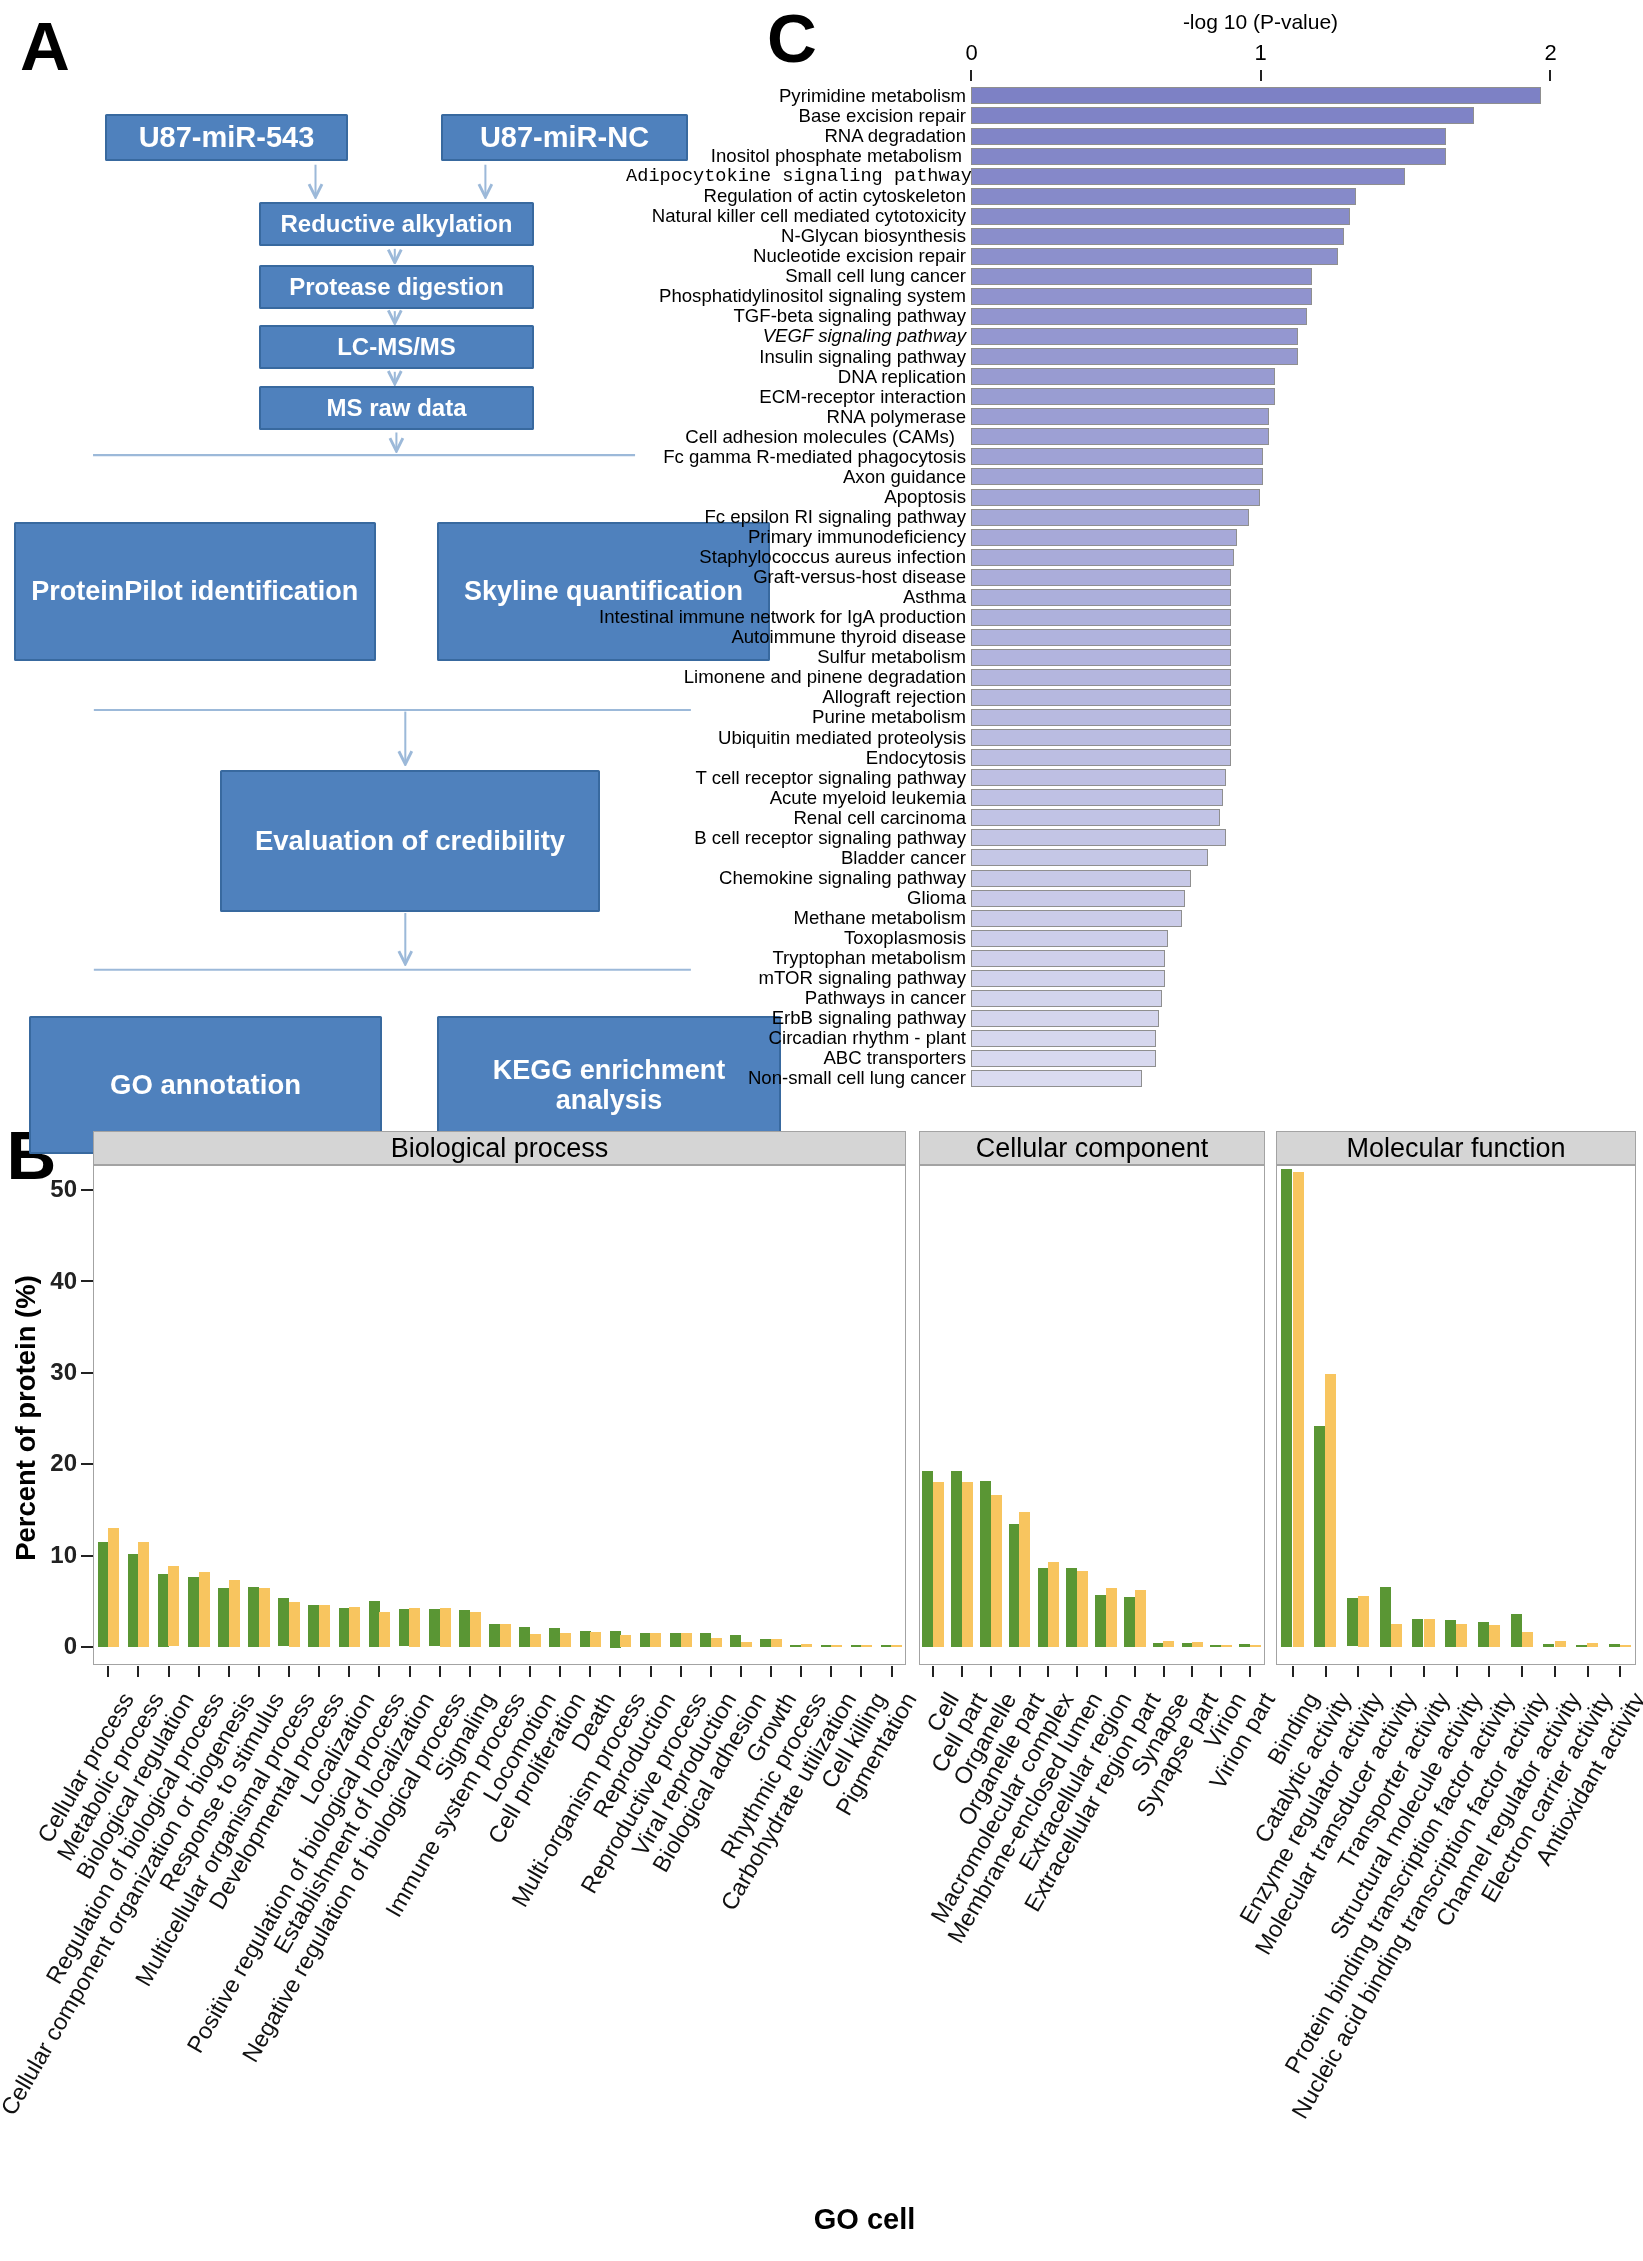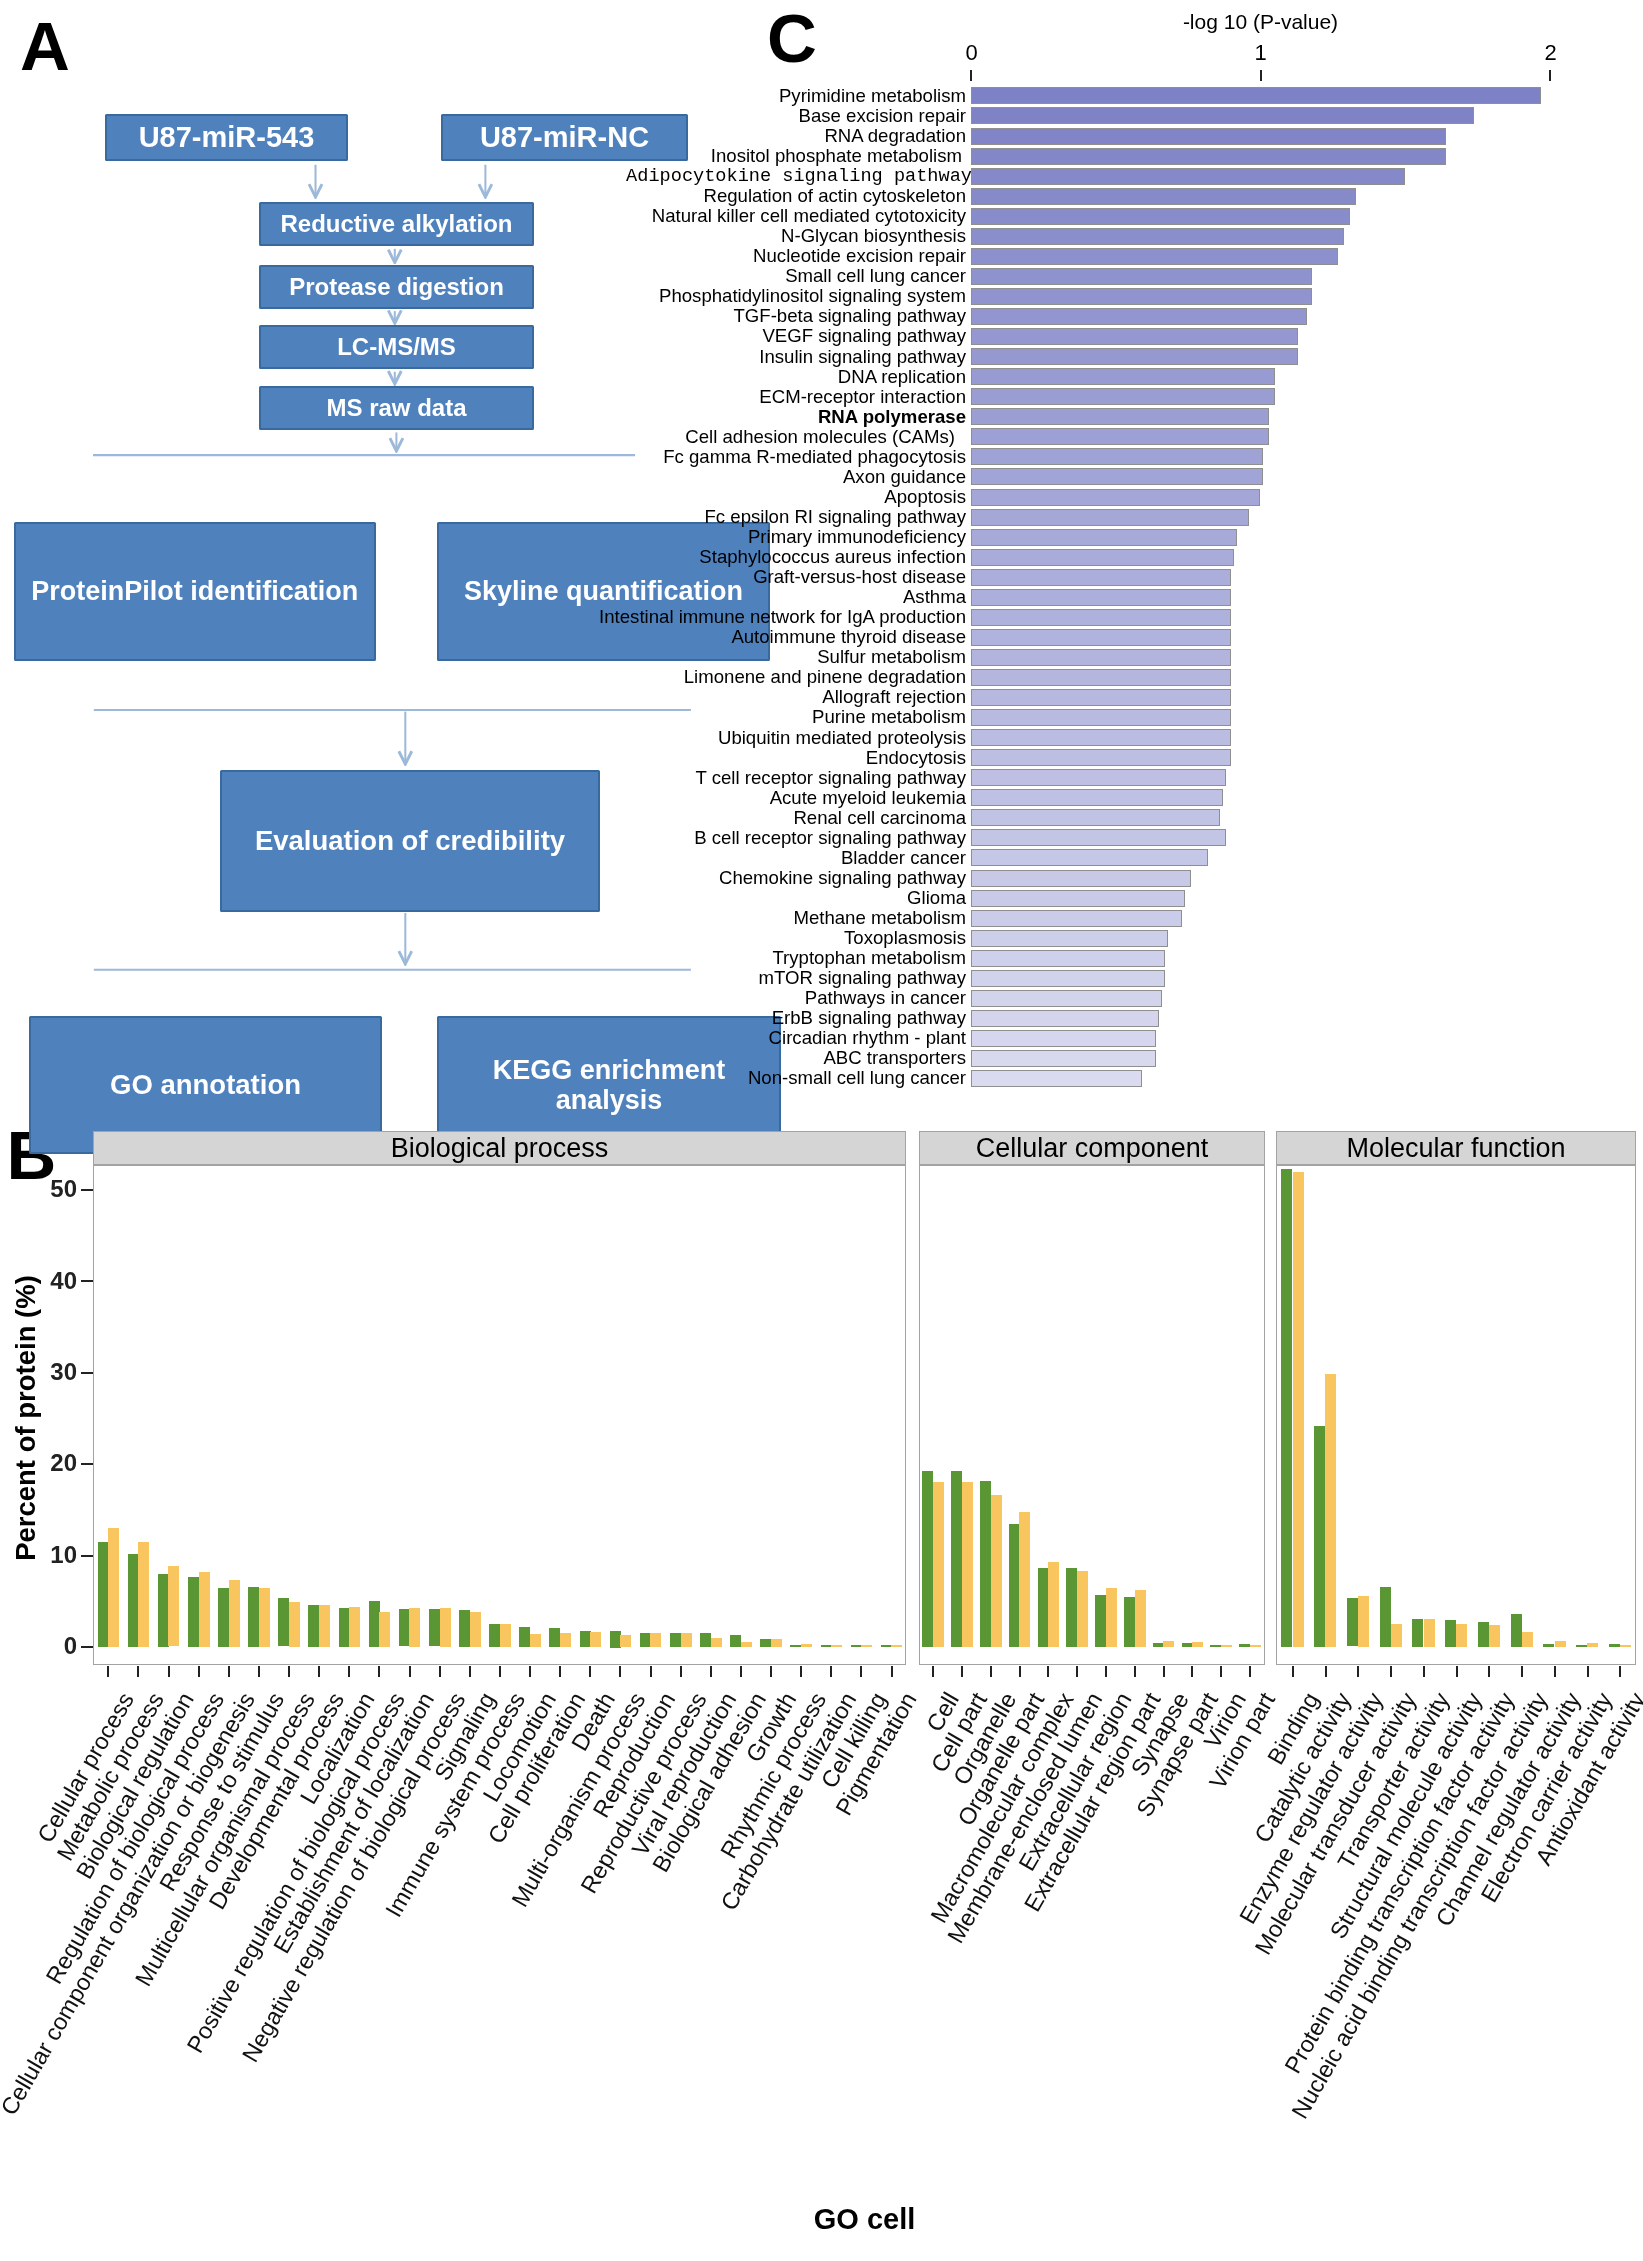--- a/index.html
+++ b/index.html
@@ -98,29 +98,29 @@
       <div class="c-row-label" style="left: 383px; top: 226px; width: 583px; height: 20px;">N-Glycan biosynthesis</div>
       <div class="c-bar" style="left: 971px; top: 228px; width: 373px; height: 17px; background: rgb(138, 142, 203);"></div>
       <div class="c-row-label" style="left: 383px; top: 246px; width: 583px; height: 20px;">Nucleotide excision repair</div>
       <div class="c-bar" style="left: 971px; top: 248px; width: 367px; height: 17px; background: rgb(140, 144, 204);"></div>
       <div class="c-row-label" style="left: 383px; top: 266px; width: 583px; height: 20px;">Small cell lung cancer</div>
       <div class="c-bar" style="left: 971px; top: 268px; width: 341px; height: 17px; background: rgb(142, 146, 205);"></div>
       <div class="c-row-label" style="left: 383px; top: 286px; width: 583px; height: 20px;">Phosphatidylinositol signaling system</div>
       <div class="c-bar" style="left: 971px; top: 288px; width: 341px; height: 17px; background: rgb(144, 147, 206);"></div>
       <div class="c-row-label" style="left: 383px; top: 306px; width: 583px; height: 20px;">TGF-beta signaling pathway</div>
       <div class="c-bar" style="left: 971px; top: 308px; width: 336px; height: 17px; background: rgb(146, 149, 207);"></div>
-      <div class="c-row-label" style="left: 383px; top: 326px; width: 583px; height: 20px;">VEGF signaling pathway</div>
+      <div class="c-row-label" style="left: 383px; top: 326px; width: 583px; height: 20px; font-style: italic;">VEGF signaling pathway</div>
       <div class="c-bar" style="left: 971px; top: 328px; width: 327px; height: 17px; background: rgb(148, 151, 208);"></div>
       <div class="c-row-label" style="left: 383px; top: 347px; width: 583px; height: 20px;">Insulin signaling pathway</div>
       <div class="c-bar" style="left: 971px; top: 348px; width: 327px; height: 17px; background: rgb(150, 153, 208);"></div>
       <div class="c-row-label" style="left: 383px; top: 367px; width: 583px; height: 20px;">DNA replication</div>
       <div class="c-bar" style="left: 971px; top: 368px; width: 304px; height: 17px; background: rgb(152, 155, 209);"></div>
       <div class="c-row-label" style="left: 383px; top: 387px; width: 583px; height: 20px;">ECM-receptor interaction</div>
       <div class="c-bar" style="left: 971px; top: 388px; width: 304px; height: 17px; background: rgb(153, 157, 210);"></div>
-      <div class="c-row-label" style="left: 383px; top: 407px; width: 583px; height: 20px; font-weight: bold;">RNA polymerase</div>
+      <div class="c-row-label" style="left: 383px; top: 407px; width: 583px; height: 20px;">RNA polymerase</div>
       <div class="c-bar" style="left: 971px; top: 408px; width: 298px; height: 17px; background: rgb(155, 158, 211);"></div>
       <div class="c-row-label" style="left: 372px; top: 427px; width: 583px; height: 20px;">Cell adhesion molecules (CAMs)</div>
       <div class="c-bar" style="left: 971px; top: 428px; width: 298px; height: 17px; background: rgb(157, 160, 212);"></div>
       <div class="c-row-label" style="left: 383px; top: 447px; width: 583px; height: 20px;">Fc gamma R-mediated phagocytosis</div>
       <div class="c-bar" style="left: 971px; top: 448px; width: 292px; height: 17px; background: rgb(159, 162, 213);"></div>
       <div class="c-row-label" style="left: 383px; top: 467px; width: 583px; height: 20px;">Axon guidance</div>
       <div class="c-bar" style="left: 971px; top: 468px; width: 292px; height: 17px; background: rgb(161, 164, 214);"></div>
       <div class="c-row-label" style="left: 383px; top: 487px; width: 583px; height: 20px;">Apoptosis</div>
       <div class="c-bar" style="left: 971px; top: 489px; width: 289px; height: 17px; background: rgb(163, 166, 215);"></div>
       <div class="c-row-label" style="left: 383px; top: 507px; width: 583px; height: 20px;">Fc epsilon RI signaling pathway</div>

